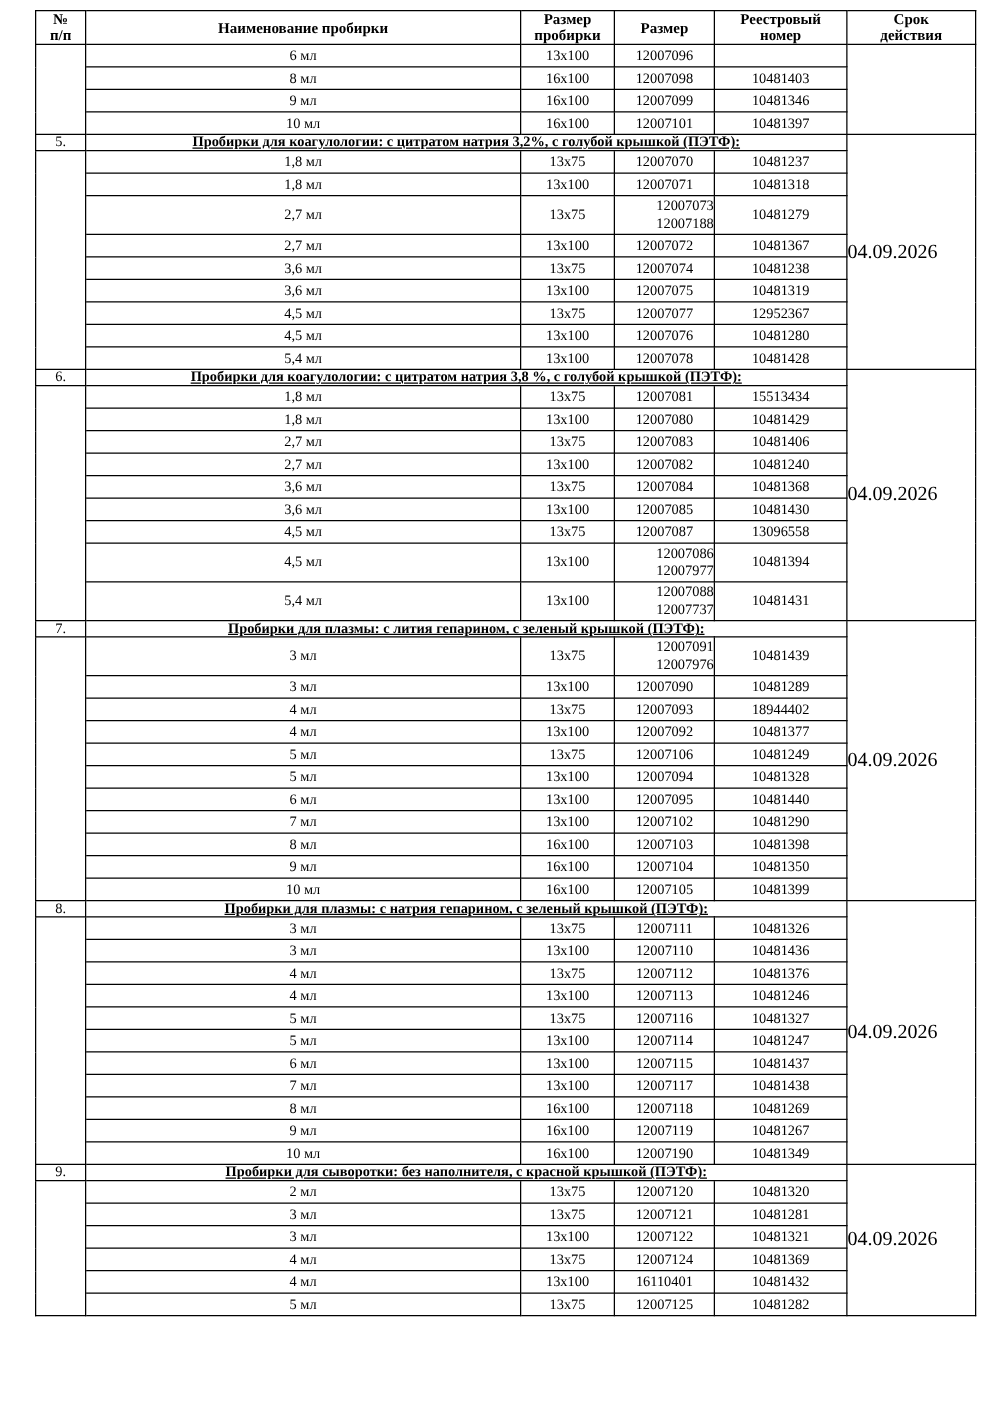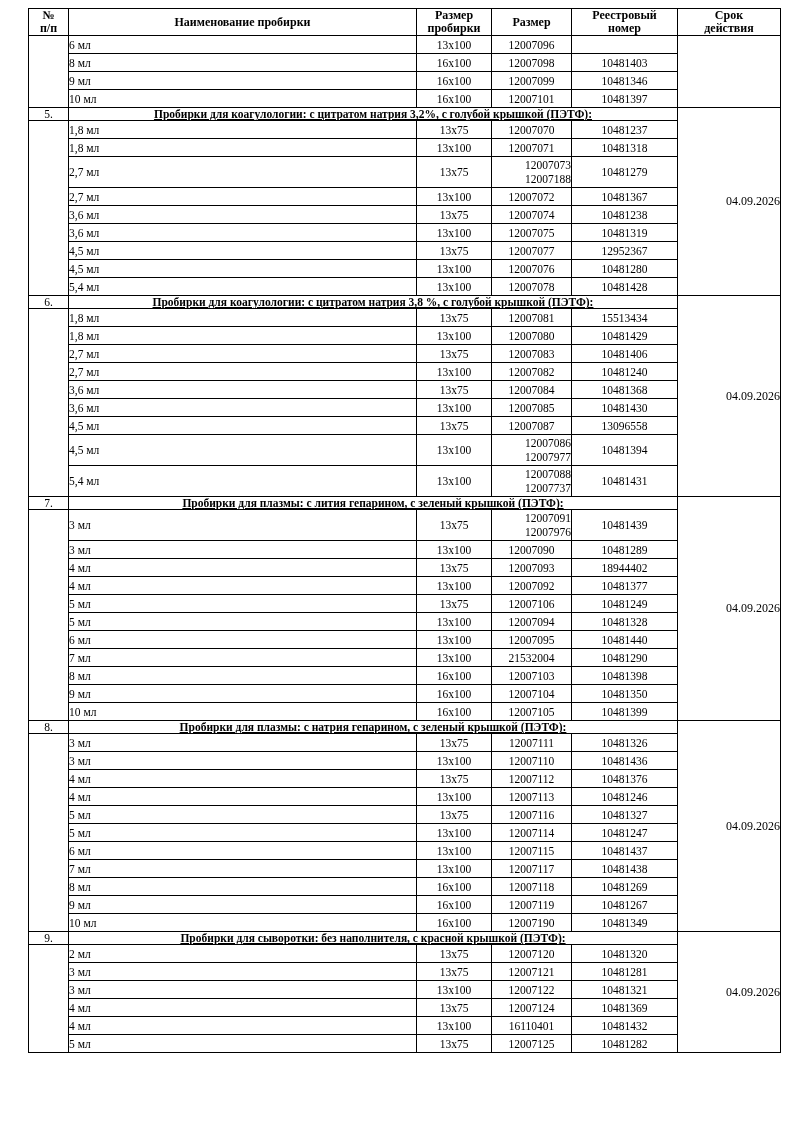--- a/index.html
+++ b/index.html
@@ -46,40 +46,40 @@
     line-height: 1.1;
     padding: 4px 2px;
   }
   .cell-num {
     text-align: center;
     font-size: 11.5px;
     vertical-align: top;
     padding-top: 1px;
   }
   .cell-name {
-    text-align: left;
+    text-align: center;
     padding-left: 6px;
     font-size: 11.5px;
     height: 17px;
   }
   .cell-center {
     text-align: center;
     font-size: 11.5px;
     height: 17px;
   }
   .cell-section {
     text-align: center;
     font-weight: bold;
     font-size: 11.5px;
     padding: 1px 2px;
     text-decoration: underline;
   }
   .cell-term {
-    text-align: right;
-    font-size: 12px;
+    text-align: left;
+    font-size: 16px;
     vertical-align: middle;
   }
   .stacked {
     line-height: 1.25;
     text-align: right;
   }
   .stacked span { display: block; }
   .tall { height: 30px; }
 </style>
 </head>
@@ -328,21 +328,21 @@
         </tr>
         <tr>
           <td class="cell-name">6 мл</td>
           <td class="cell-center">13x100</td>
           <td class="cell-center">12007095</td>
           <td class="cell-center">10481440</td>
         </tr>
         <tr>
           <td class="cell-name">7 мл</td>
           <td class="cell-center">13x100</td>
-          <td class="cell-center">21532004</td>
+          <td class="cell-center">12007102</td>
           <td class="cell-center">10481290</td>
         </tr>
         <tr>
           <td class="cell-name">8 мл</td>
           <td class="cell-center">16x100</td>
           <td class="cell-center">12007103</td>
           <td class="cell-center">10481398</td>
         </tr>
         <tr>
           <td class="cell-name">9 мл</td>

